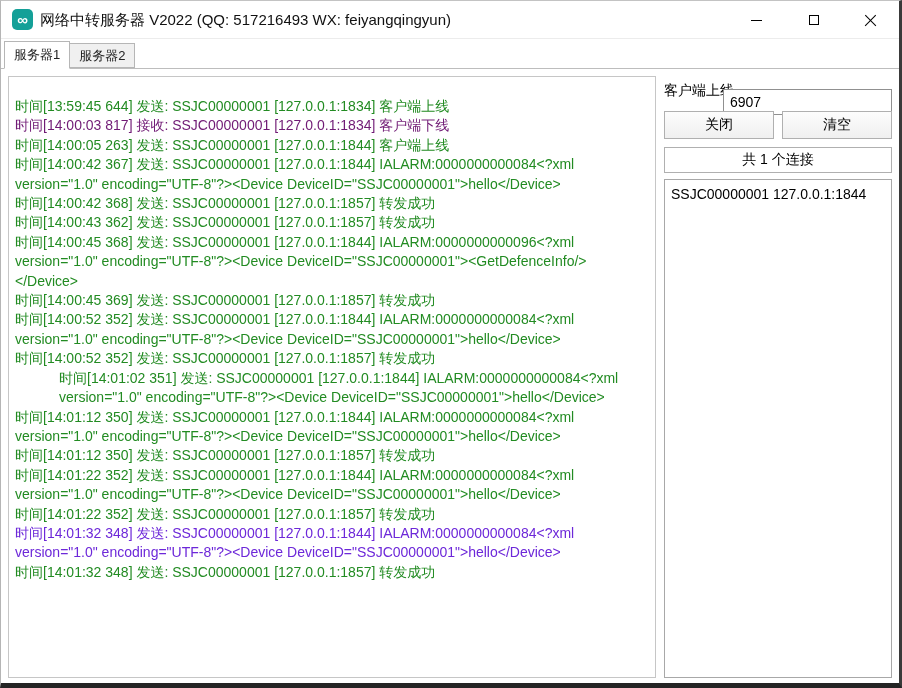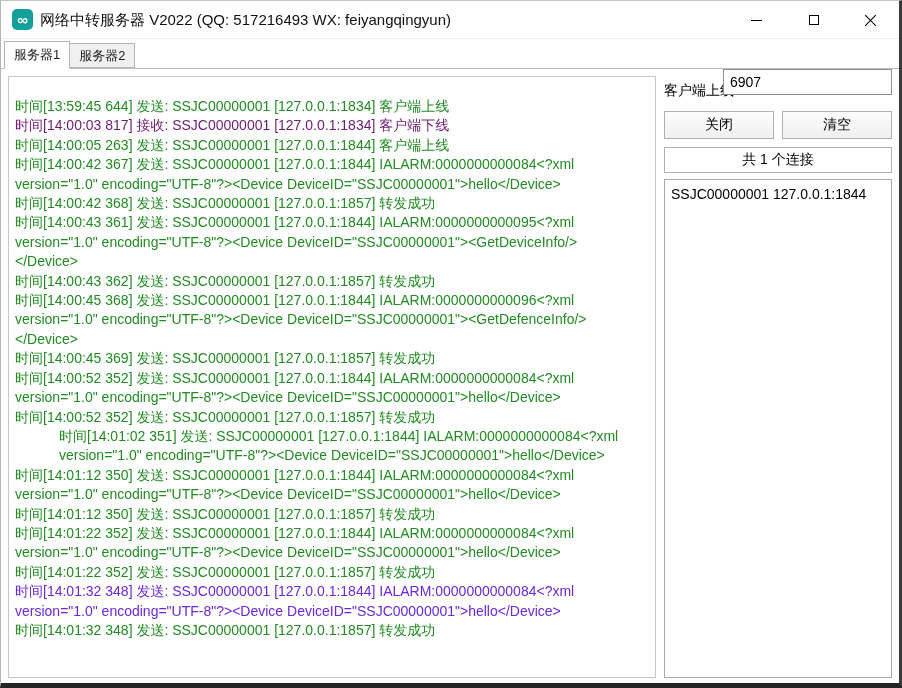--- a/index.html
+++ b/index.html
@@ -42,21 +42,21 @@
   .log {
     position:absolute; left:7px; top:75px; width:648px; height:602px;
     border:1px solid #c6c6c6; background:#fff;
     padding:20px 18px 4px 6px; overflow:hidden;
     font-size:14px; line-height:19.4px; overflow-wrap:break-word; word-wrap:break-word;
   }
 
   
   .port-label { position:absolute; left:663px; top:81px; font-size:14px; color:#000; }
   .port-input {
-    position:absolute; left:722px; top:68px; width:169px; height:26px;
+    position:absolute; left:722px; top:88px; width:169px; height:26px;
     border:1px solid #909090; background:#fff; font-size:14px; padding:0 6px;
     font-family:"Liberation Sans","DejaVu Sans",sans-serif; color:#000;
   }
   .side-btn {
     position:absolute; top:110px; width:110px; height:28px;
     border:1px solid #b0b0b0; background:linear-gradient(#fdfdfd,#f0f0f0);
     font-size:14px; color:#000; font-family:"Liberation Sans","DejaVu Sans",sans-serif;
   }
   .btn-close { left:663px; }
   .btn-clear { left:781px; }
@@ -97,21 +97,20 @@
       <div class="tab active">服务器1</div>
       <div class="tab inactive">服务器2</div>
     </div>
 
   <div class="log" id="log">
       <div class="entry" style="color: rgb(34, 139, 34);">时间[13:59:45 644] 发送: SSJC00000001 [127.0.0.1:1834] 客户端上线</div>
       <div class="entry" style="color: #701a75;">时间[14:00:03 817] 接收: SSJC00000001 [127.0.0.1:1834] 客户端下线</div>
       <div class="entry" style="color: rgb(34, 139, 34);">时间[14:00:05 263] 发送: SSJC00000001 [127.0.0.1:1844] 客户端上线</div>
       <div class="entry" style="color: rgb(34, 139, 34);">时间[14:00:42 367] 发送: SSJC00000001 [127.0.0.1:1844] IALARM:0000000000084&lt;?xml version="1.0" encoding="UTF-8"?&gt;&lt;Device DeviceID="SSJC00000001"&gt;hello&lt;/Device&gt;</div>
       <div class="entry" style="color: rgb(34, 139, 34);">时间[14:00:42 368] 发送: SSJC00000001 [127.0.0.1:1857] 转发成功</div>
-      <div class="entry" style="color: rgb(34, 139, 34);">时间[14:00:43 361] 发送: SSJC00000001 [127.0.0.1:1844] IALARM:0000000000095&lt;?xml version="1.0" encoding="UTF-8"?&gt;&lt;Device DeviceID="SSJC00000001"&gt;&lt;GetDeviceInfo/&gt;&lt;/Device&gt;</div>
       <div class="entry" style="color: rgb(34, 139, 34);">时间[14:00:43 362] 发送: SSJC00000001 [127.0.0.1:1857] 转发成功</div>
       <div class="entry" style="color: rgb(34, 139, 34);">时间[14:00:45 368] 发送: SSJC00000001 [127.0.0.1:1844] IALARM:0000000000096&lt;?xml version="1.0" encoding="UTF-8"?&gt;&lt;Device DeviceID="SSJC00000001"&gt;&lt;GetDefenceInfo/&gt;&lt;/Device&gt;</div>
       <div class="entry" style="color: rgb(34, 139, 34);">时间[14:00:45 369] 发送: SSJC00000001 [127.0.0.1:1857] 转发成功</div>
       <div class="entry" style="color: rgb(34, 139, 34);">时间[14:00:52 352] 发送: SSJC00000001 [127.0.0.1:1844] IALARM:0000000000084&lt;?xml version="1.0" encoding="UTF-8"?&gt;&lt;Device DeviceID="SSJC00000001"&gt;hello&lt;/Device&gt;</div>
       <div class="entry" style="color: rgb(34, 139, 34);">时间[14:00:52 352] 发送: SSJC00000001 [127.0.0.1:1857] 转发成功</div>
       <div class="entry" style="color: rgb(34, 139, 34); margin-left: 44px;">时间[14:01:02 351] 发送: SSJC00000001 [127.0.0.1:1844] IALARM:0000000000084&lt;?xml version="1.0" encoding="UTF-8"?&gt;&lt;Device DeviceID="SSJC00000001"&gt;hello&lt;/Device&gt;</div>
       <div class="entry" style="color: rgb(34, 139, 34);">时间[14:01:12 350] 发送: SSJC00000001 [127.0.0.1:1844] IALARM:0000000000084&lt;?xml version="1.0" encoding="UTF-8"?&gt;&lt;Device DeviceID="SSJC00000001"&gt;hello&lt;/Device&gt;</div>
       <div class="entry" style="color: rgb(34, 139, 34);">时间[14:01:12 350] 发送: SSJC00000001 [127.0.0.1:1857] 转发成功</div>
       <div class="entry" style="color: rgb(34, 139, 34);">时间[14:01:22 352] 发送: SSJC00000001 [127.0.0.1:1844] IALARM:0000000000084&lt;?xml version="1.0" encoding="UTF-8"?&gt;&lt;Device DeviceID="SSJC00000001"&gt;hello&lt;/Device&gt;</div>
       <div class="entry" style="color: rgb(34, 139, 34);">时间[14:01:22 352] 发送: SSJC00000001 [127.0.0.1:1857] 转发成功</div>

